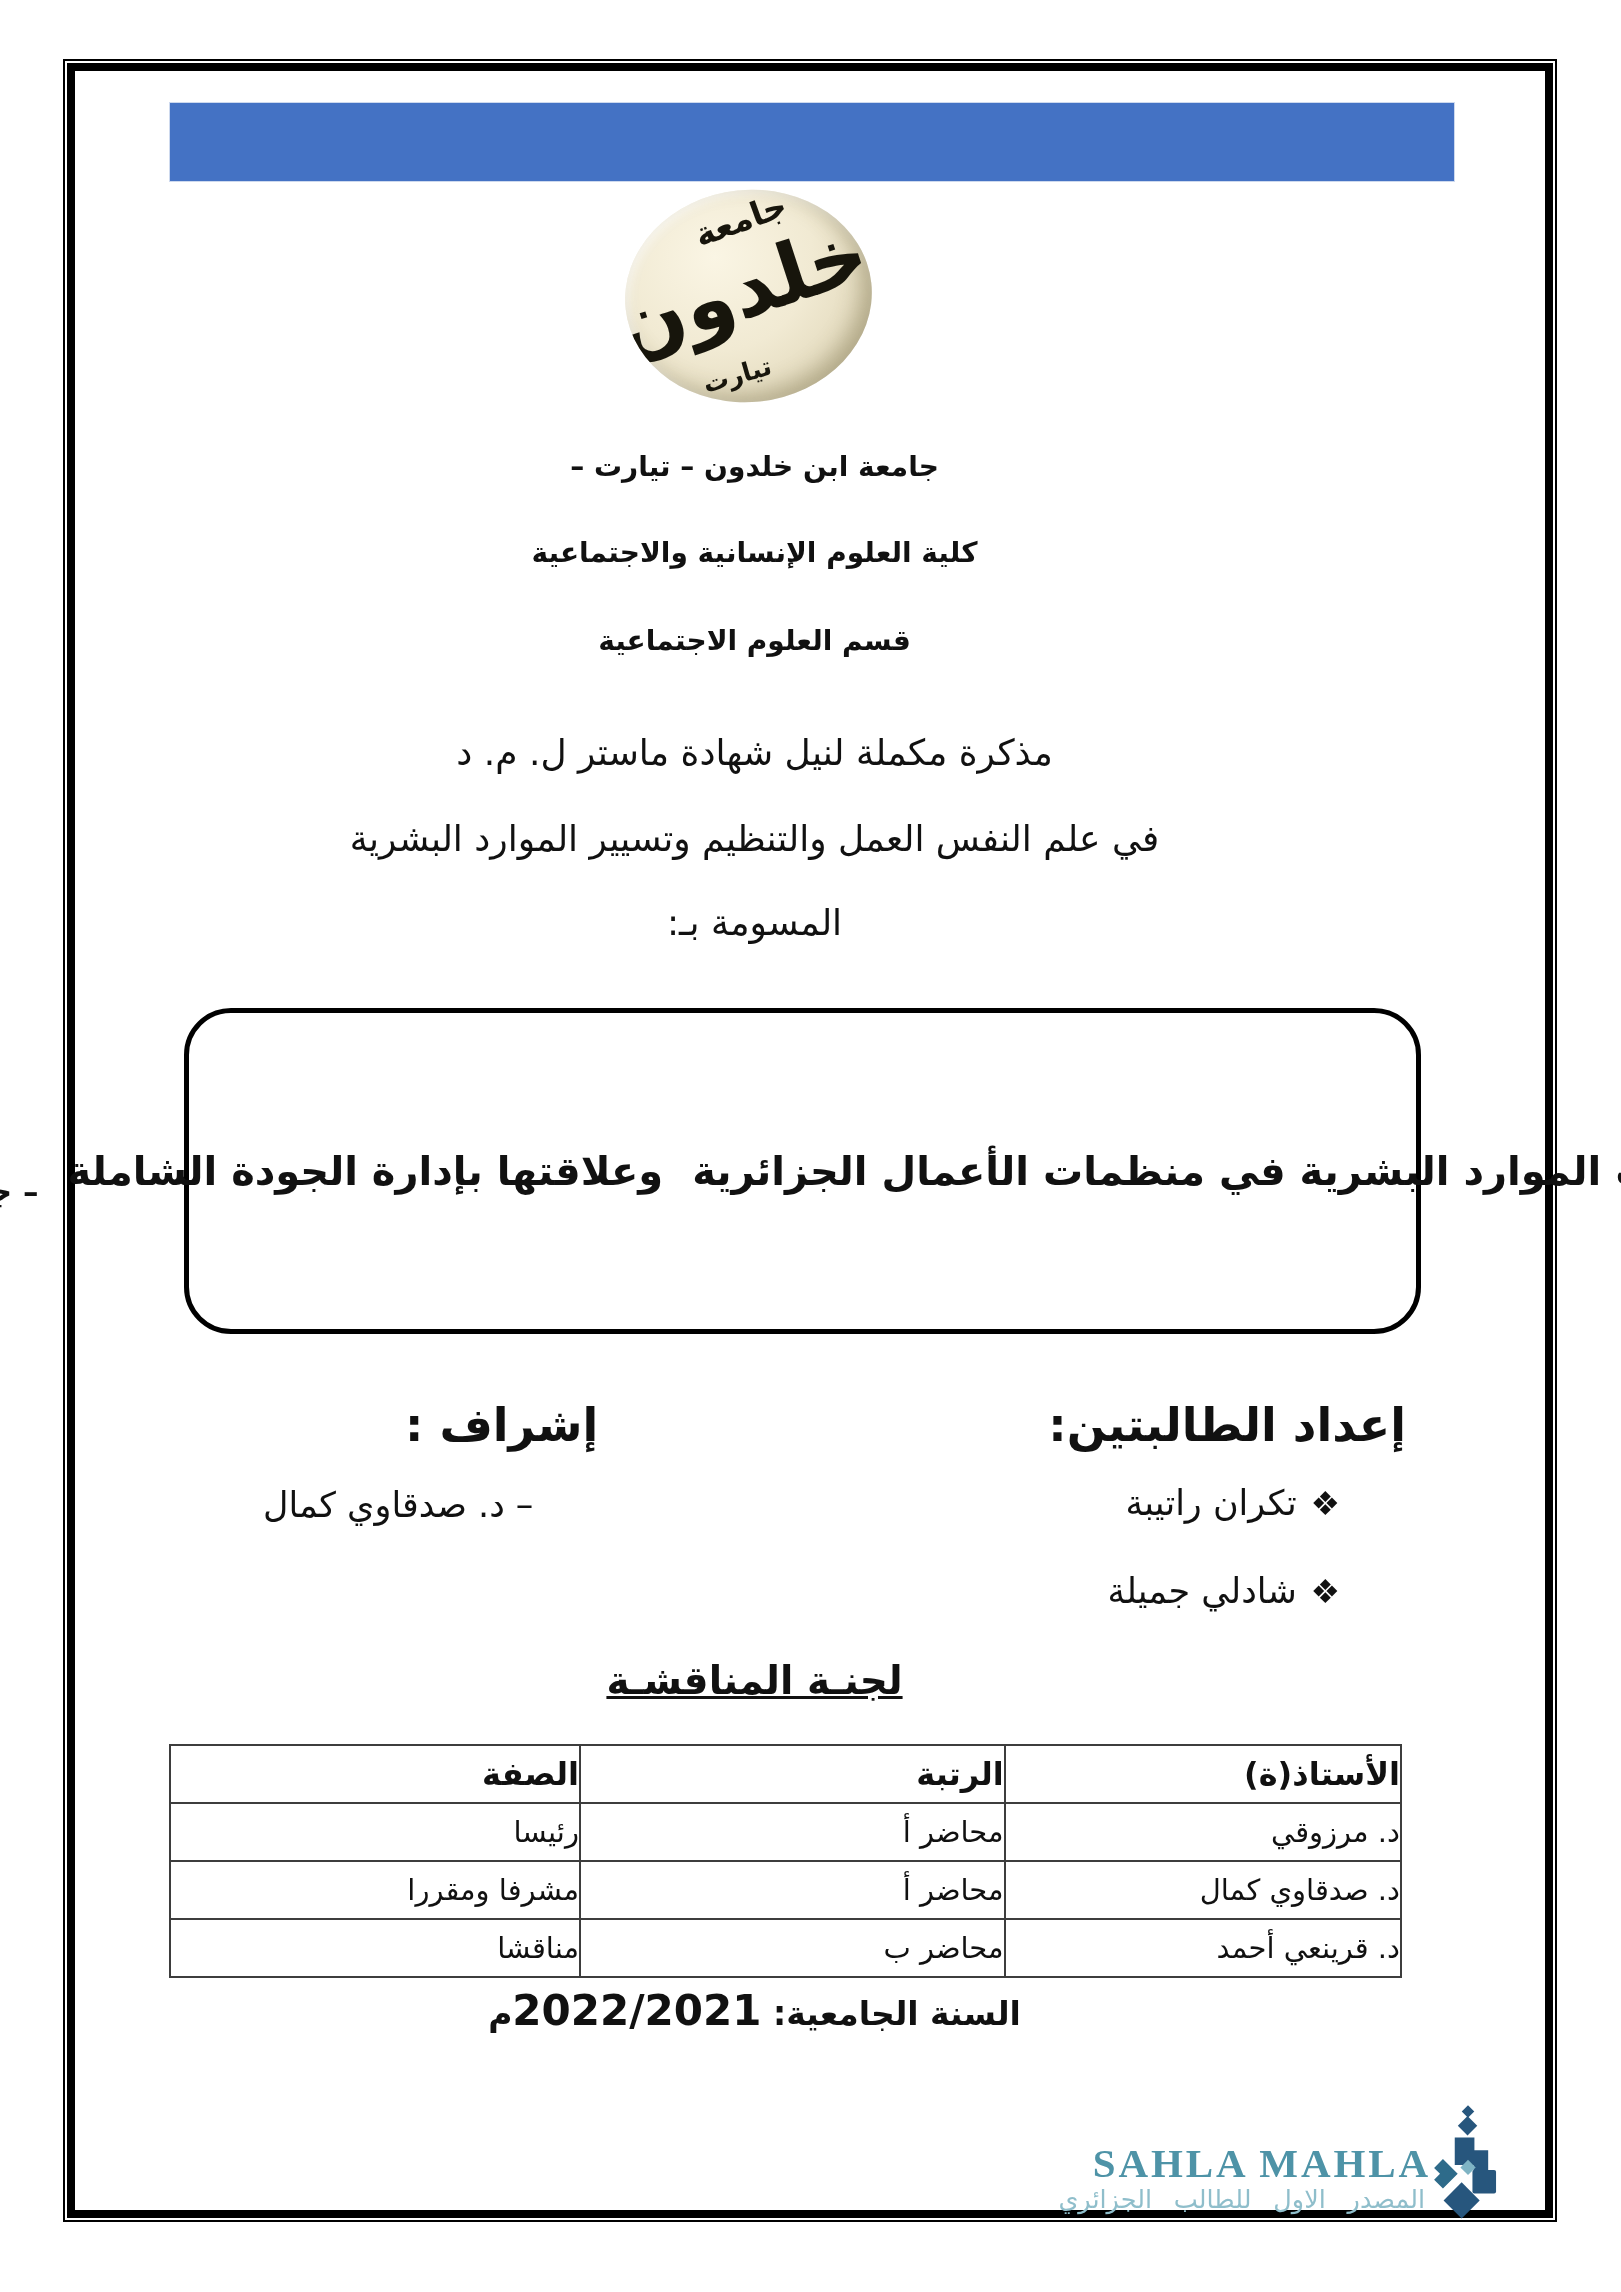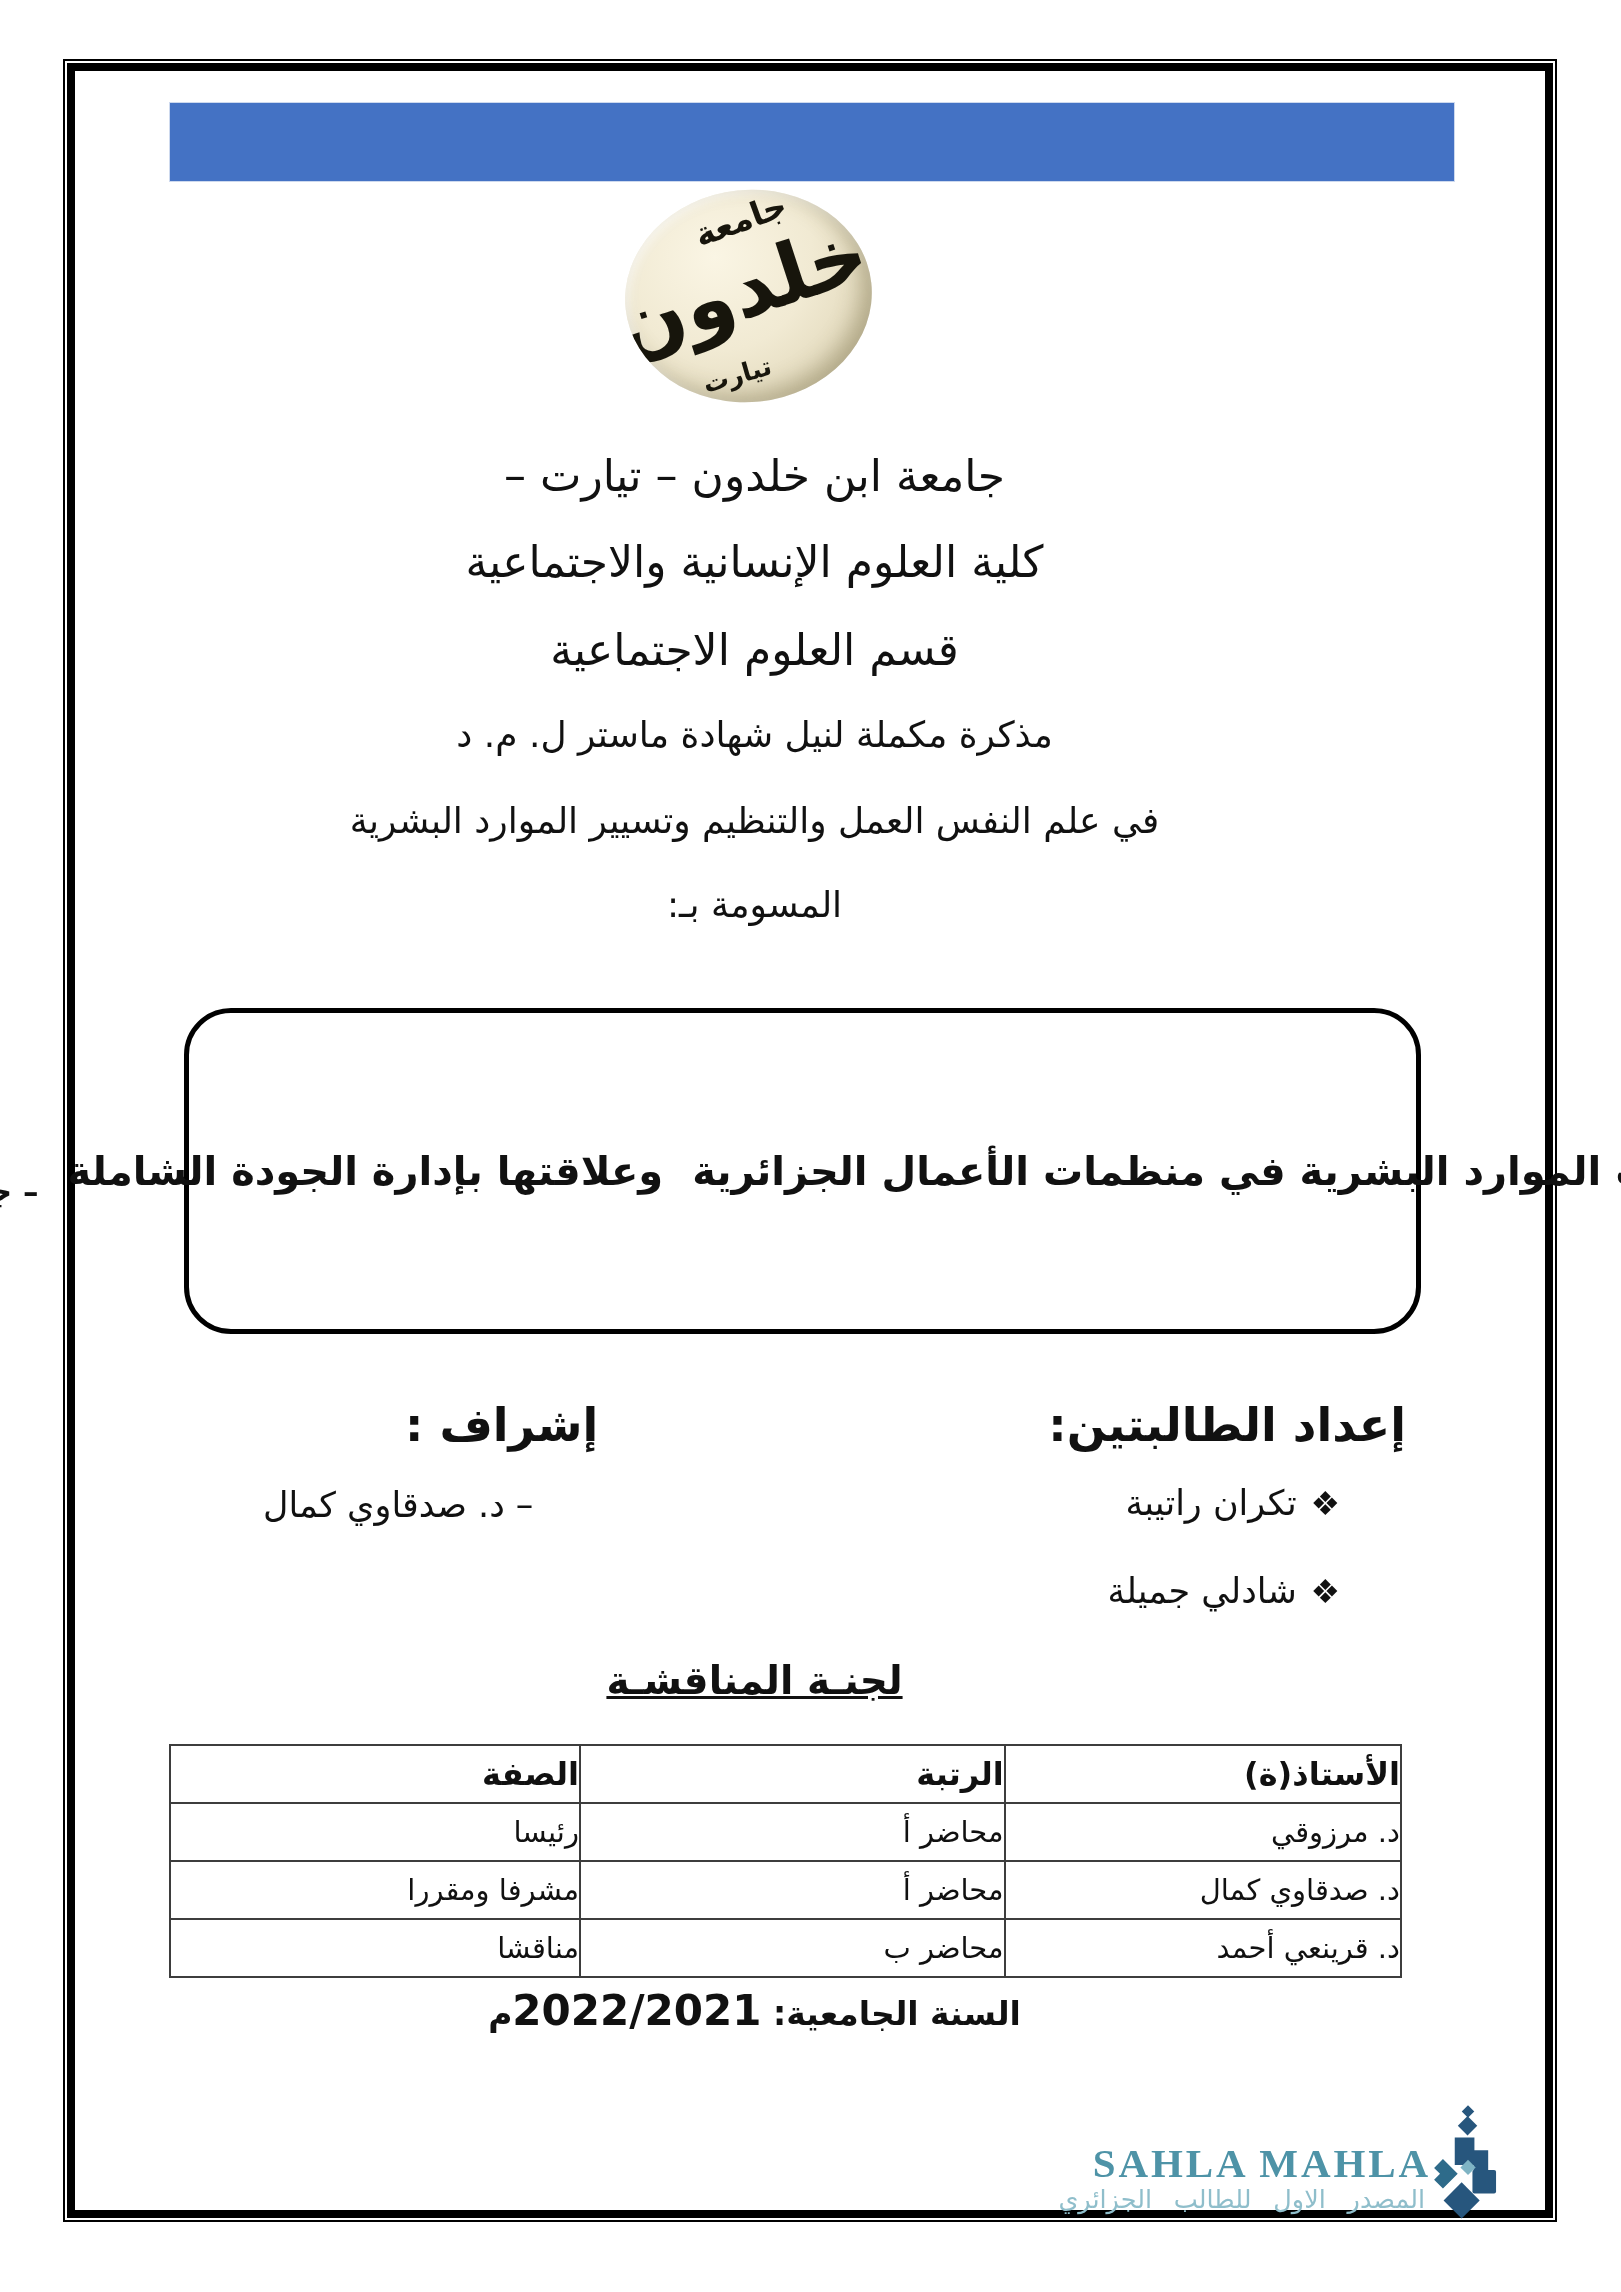--- a/index.html
+++ b/index.html
@@ -22,22 +22,22 @@
     border-radius:50%;
     background:radial-gradient(ellipse at 38% 30%, #faf5e4 0%, #f1ead3 45%, #e3dabd 75%, #c9bf9e 100%);
     box-shadow:inset -9.8px -7.8px 21.6px rgba(90,80,40,.35), inset 3.9px 3.9px 9.8px rgba(255,255,255,.7);
     transform:rotate(-6deg); overflow:hidden; text-align:center; color:#17150c;
   }
   .seal .w-top{position:absolute; top:9.8px; left:0; right:0; font-size:33px; font-weight:bold; transform:rotate(-14deg);}
   .seal .w-main{position:absolute; top:51px; left:-9.8px; right:0; font-size:82px; font-weight:bold; transform:rotate(-12deg); letter-spacing:-3.9px;}
   .seal .w-bot{position:absolute; bottom:13.7px; left:0; right:39px; font-size:25.5px; font-weight:bold; transform:rotate(-10deg);}
   
   .hline{position:absolute; left:88px; width:1333px; text-align:center; line-height:1.15; white-space:nowrap;}
-  .hb{font-weight:normal; font-size:44px;}
-  .hn{font-weight:normal; font-size:36px;}
+  .hb{font-weight:bold; font-size:28px;}
+  .hn{font-weight:normal; font-size:36px;margin-top:18px;}
   
   .titlebox{
     position:absolute; left:184px; top:1008px; width:1227px; height:316px;
     border:5.9px solid #000; border-radius:47px; background:#fff;
     display:flex; flex-direction:row; align-items:center; justify-content:center; gap:29px;
   }
   .t1{font-size:40px; font-weight:bold; white-space:nowrap; letter-spacing:-1px;}
   .t2{font-size:40px; font-weight:bold; white-space:nowrap;}
   .t3{font-size:31px; font-weight:bold; white-space:nowrap;margin-top:40px;}
   .abs{position:absolute; line-height:1.1; white-space:nowrap;}

